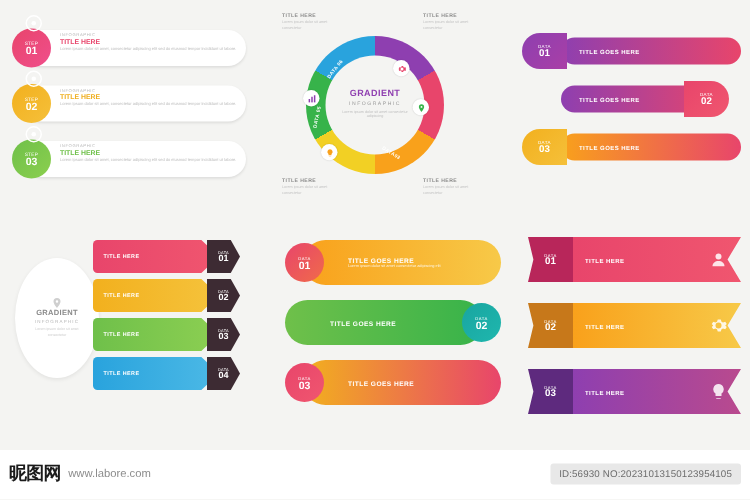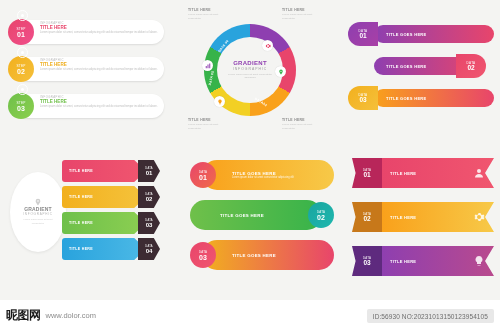--- a/index.html
+++ b/index.html
@@ -397,18 +397,18 @@
         <div class="b">03</div>
       </div>
     </div>
   </div>
 
 </div>
 
 <div class="footer">
   <div class="fl">
     <span class="logo">昵图网</span>
-    <span class="url">www.dolor.com</span>
+    <span class="url">www.labore.com</span>
   </div>
   <div class="fr">
     <span>ID:56930 NO:20231013150123954105</span>
   </div>
 </div>
 
 </body></html>

